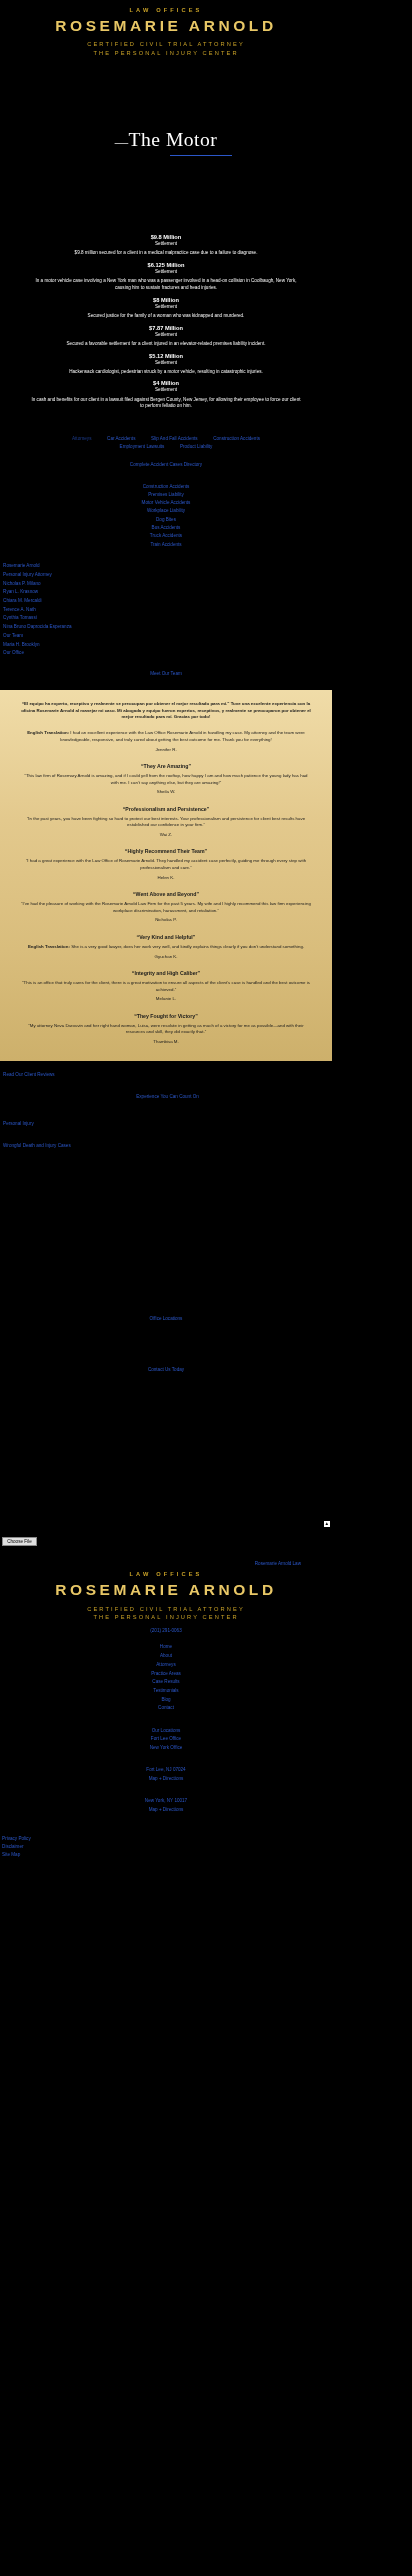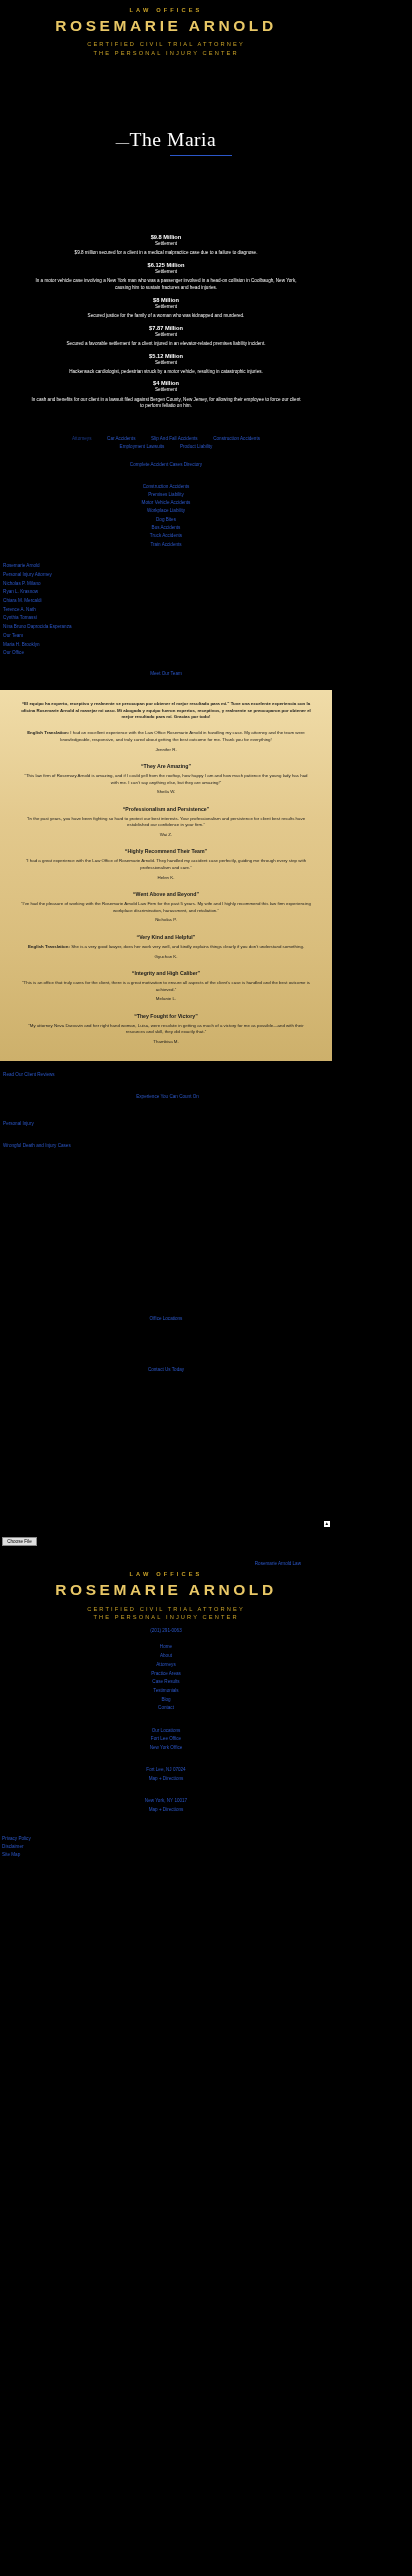--- a/index.html
+++ b/index.html
@@ -250,21 +250,21 @@
 
   <div class="masthead">
     <div class="mast-law">LAW OFFICES</div>
     <div class="mast-name">ROSEMARIE ARNOLD</div>
     <div class="mast-sub1">CERTIFIED CIVIL TRIAL ATTORNEY</div>
     <div class="mast-sub2">THE PERSONAL INJURY CENTER</div>
   </div>
 
   <div class="hero">
     <div class="record-logo">
-      <span class="dash">—</span><span>The Maria</span>
+      <span class="dash">—</span><span>The Motor</span>
     </div>
     <div class="record-underline"></div>
   </div>
 
   <div class="results">
     <div>
       <div class="res-amount">$9.8 Million</div>
       <div class="res-type">Settlement</div>
       <div class="res-desc">$9.8 million secured for a client in a medical malpractice case due to a failure to diagnose.</div>
     </div>

